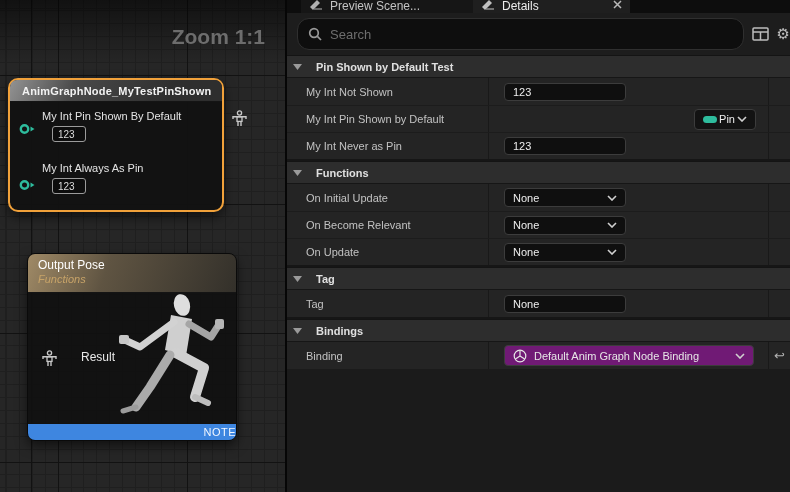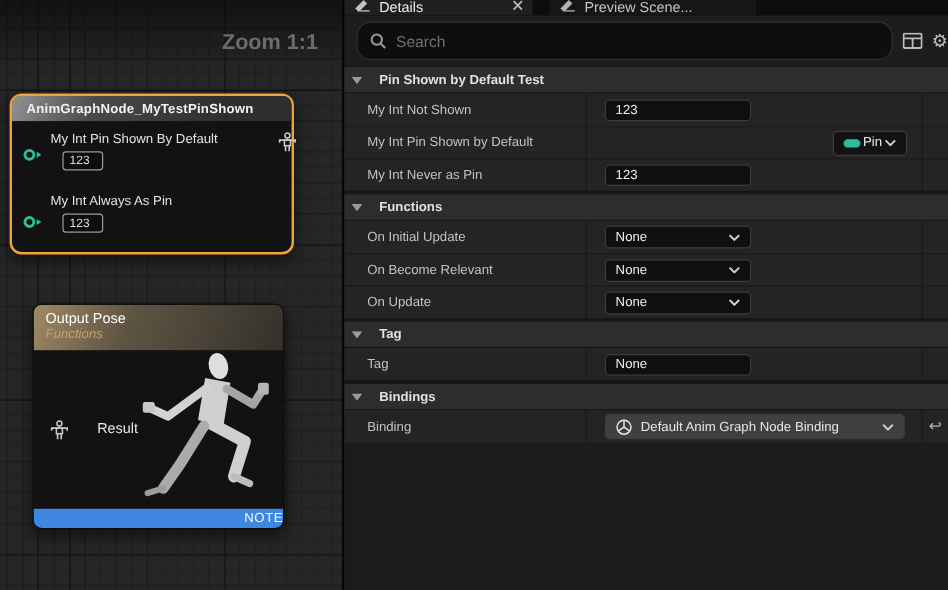--- a/index.html
+++ b/index.html
@@ -11,25 +11,25 @@
     position:absolute; left:0; top:0; width:285px; height:492px;
     background-color:#262626;
     background-image:
       linear-gradient(rgba(0,0,0,0.55), rgba(0,0,0,0.18) 40px, rgba(0,0,0,0) 64px),
       repeating-linear-gradient(to right, #121212 0 1px, transparent 1px 129px),
       repeating-linear-gradient(to bottom, #121212 0 1px, transparent 1px 129px),
       repeating-linear-gradient(to right, #1f1f1f 0 1px, transparent 1px 12.9px),
       repeating-linear-gradient(to bottom, #1f1f1f 0 1px, transparent 1px 12.9px);
     background-position: 0 0, 58px 0, 0 75px, 6px 0, 0 10px;
   }
-  .zoom-label { position:absolute; top:25px; right:20px; font-size:18px; font-weight:bold; color:#6d6d6d; }
+  .zoom-label { position:absolute; top:25px; right:20px; font-size:21px; font-weight:bold; color:#6d6d6d; }
 
   
   .node-test {
-    position:absolute; left:8px; top:78px; width:237px; height:134px;
+    position:absolute; left:8px; top:78px; width:216px; height:134px;
     border:2px solid #f1a13a; border-radius:10px;
     background:rgba(17,17,17,0.93);
     box-shadow:0 5px 12px rgba(0,0,0,0.55);
   }
   .node-test .nheader {
     height:22px; border-radius:7px 7px 0 0;
     background:linear-gradient(115deg, #939393 0%, #4a4a4a 30%, #2e2e2e 75%);
     border-bottom:1px solid #141414;
     display:flex; align-items:center; padding-left:12px;
   }
@@ -116,21 +116,21 @@
     width:122px; height:19px; background:#0f0f0f; border:1px solid #3c3c3c; border-radius:4px;
     color:#ededed; font-size:11px; display:flex; align-items:center; padding:0 8px; justify-content:space-between;
   }
   .pin-drop {
     margin-left:auto; margin-right:12px; height:21px; background:#131313; border:1px solid #3c3c3c; border-radius:4px;
     display:flex; align-items:center; gap:2px; padding:0 8px;
   }
   .pin-drop .pill { width:14px; height:7px; border-radius:3.5px; background:#2ebc9d; }
   .pin-drop span { color:#ededed; font-size:11px; }
   .bind-drop {
-    width:250px; height:21px; background:#404040; border:1px solid #3c3c3c; border-radius:4px;
+    width:250px; height:21px; background:#701a75; border:1px solid #3c3c3c; border-radius:4px;
     display:flex; align-items:center; gap:7px; padding:0 8px;
   }
   .bind-drop span { color:#e6e6e6; font-size:11px; flex:1; }
   .undo-glyph { font-family:"DejaVu Sans", sans-serif; font-size:13px; color:#b3b3b3; line-height:1; }
   svg { display:block; }
 </style>
 </head>
 <body>
 
 <div class="screen">
@@ -196,37 +196,37 @@
 
       <div class="note-bar">
         <span>NOTE</span>
       </div>
     </div>
   </div>
 
   <div class="details">
 
     <div class="tab-strip">
+      <div class="tab inactive">
+        <svg width="14" height="12" viewBox="0 0 14 12">
+          <polygon points="1,7 8,0 11,3 4,10" fill="#b0b0b0"></polygon>
+          <polyline points="5,9 13,9 M3,11.5 13,11.5" stroke="#8a8a8a" stroke-width="1.4" fill="none"></polyline>
+        </svg>
+        <span class="tlabel">Preview Scene...</span>
+      </div>
       <div class="tab active">
         <svg width="14" height="12" viewBox="0 0 14 12">
           <polygon points="1,7 8,0 11,3 4,10" fill="#c2c2c2"></polygon>
           <polyline points="5,9 13,9 M3,11.5 13,11.5" stroke="#9a9a9a" stroke-width="1.4" fill="none"></polyline>
         </svg>
         <span class="tlabel">Details</span>
         <span class="spacer"></span>
         <svg width="9" height="9" viewBox="0 0 9 9">
           <path d="M1,1 L8,8 M8,1 L1,8" stroke="#b9b9b9" stroke-width="1.5"></path>
         </svg>
-      </div>
-      <div class="tab inactive">
-        <svg width="14" height="12" viewBox="0 0 14 12">
-          <polygon points="1,7 8,0 11,3 4,10" fill="#b0b0b0"></polygon>
-          <polyline points="5,9 13,9 M3,11.5 13,11.5" stroke="#8a8a8a" stroke-width="1.4" fill="none"></polyline>
-        </svg>
-        <span class="tlabel">Preview Scene...</span>
       </div>
     </div>
 
     <div class="search-row">
       <div class="search-pill">
         <svg width="14" height="14" viewBox="0 0 14 14">
           <circle cx="6" cy="6" r="4.3" fill="none" stroke="#9a9a9a" stroke-width="1.7"></circle>
           <line x1="9.4" y1="9.4" x2="13" y2="13" stroke="#9a9a9a" stroke-width="1.7"></line>
         </svg>
         <input type="text" placeholder="Search" style="">

